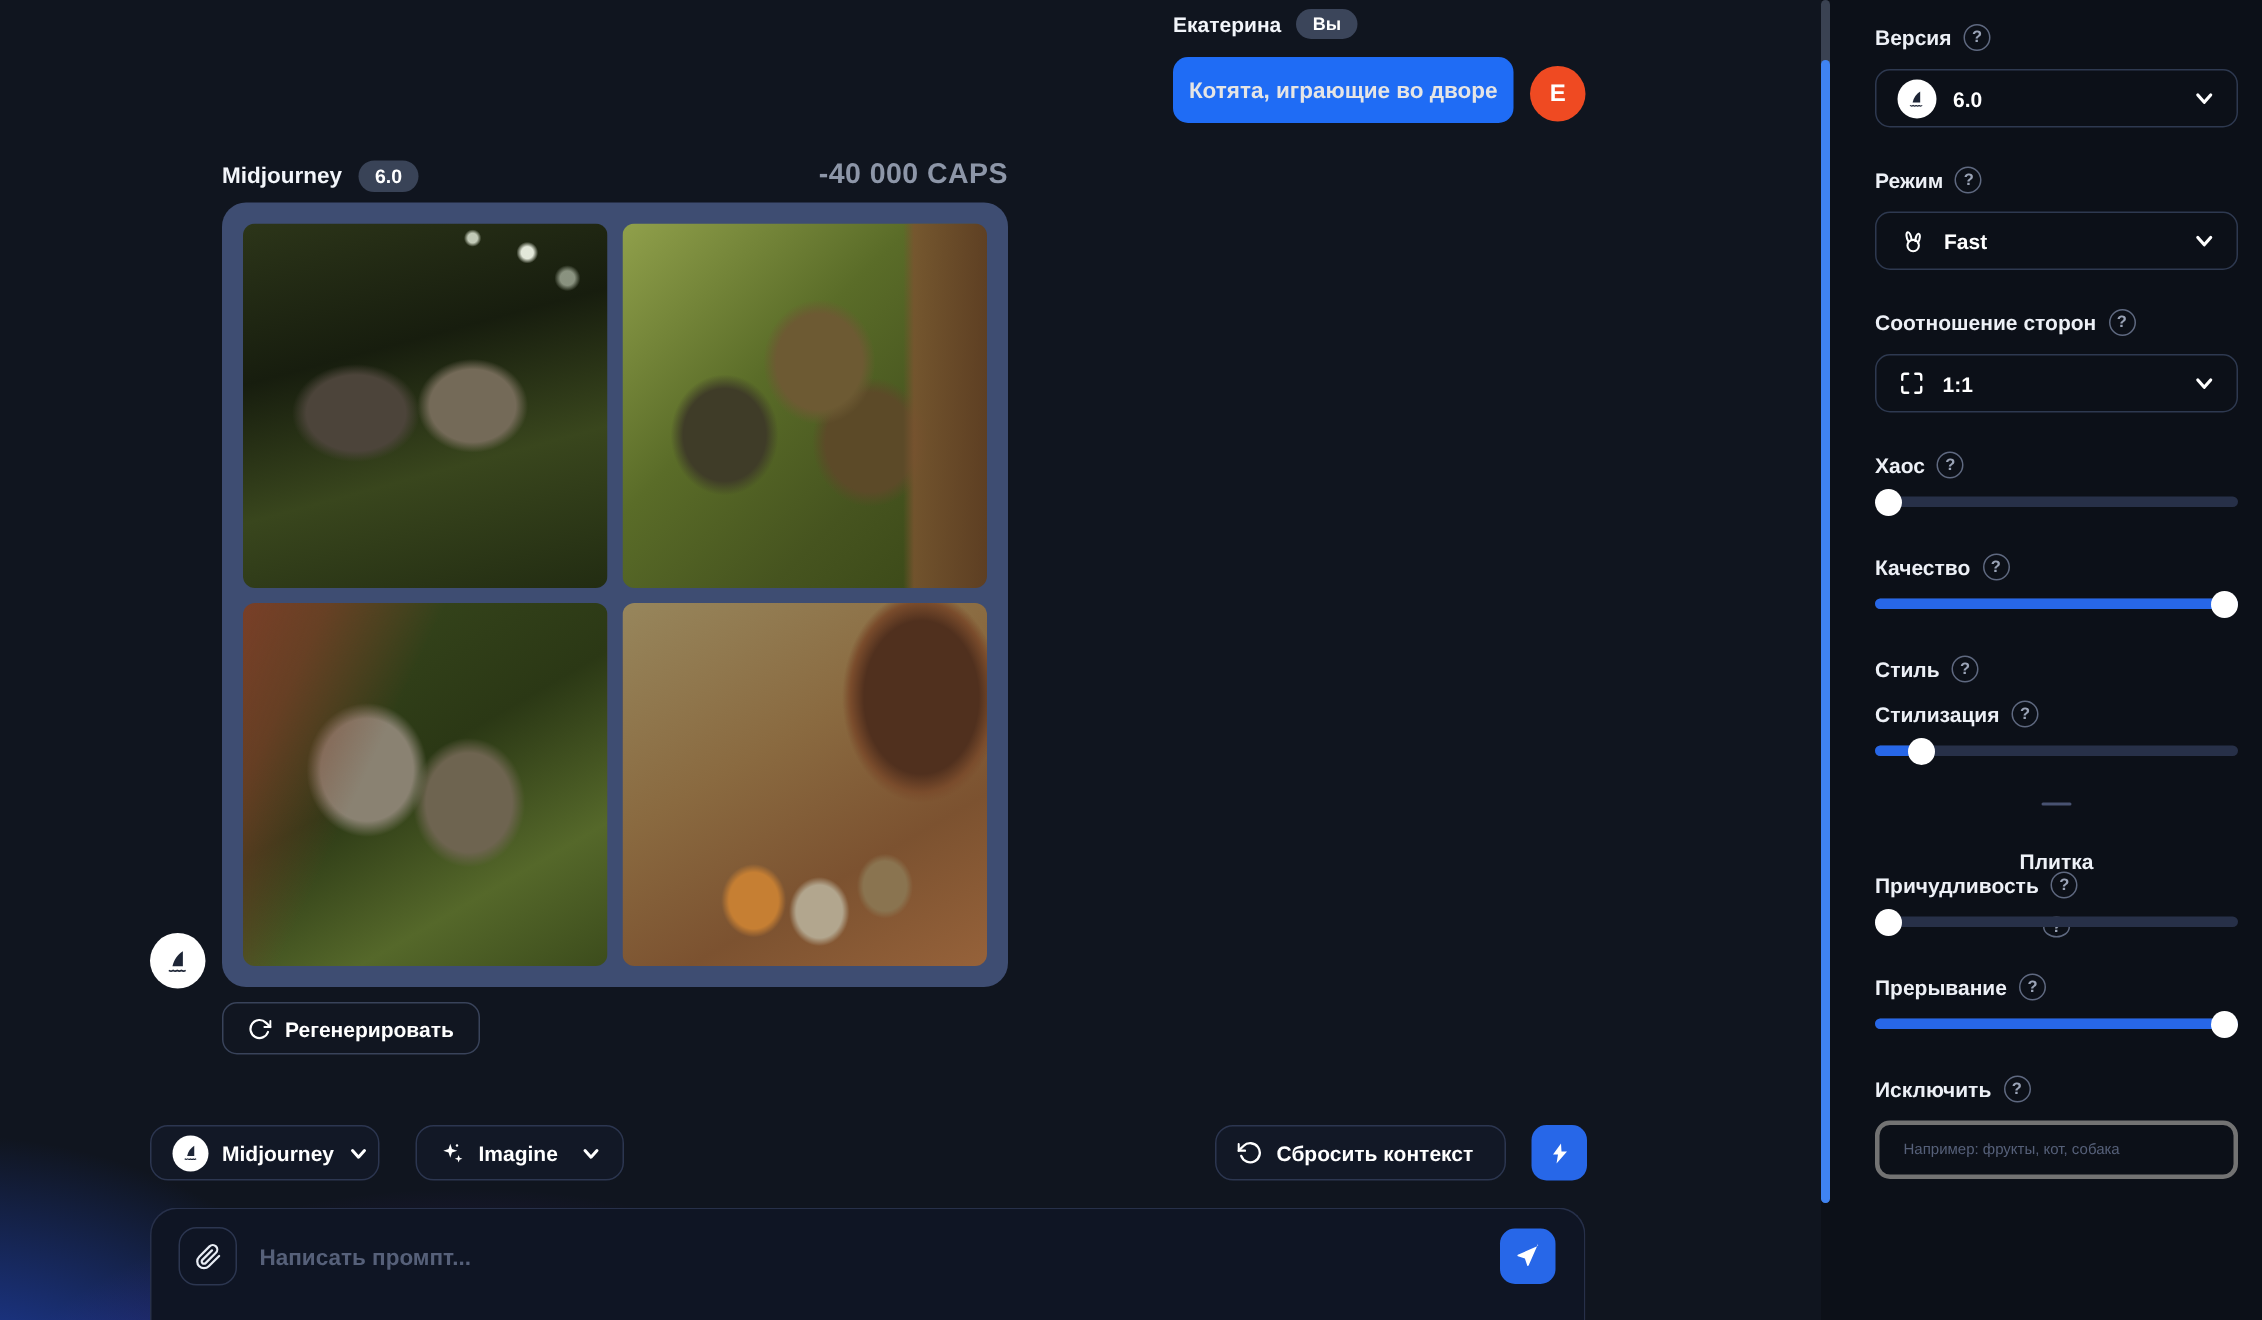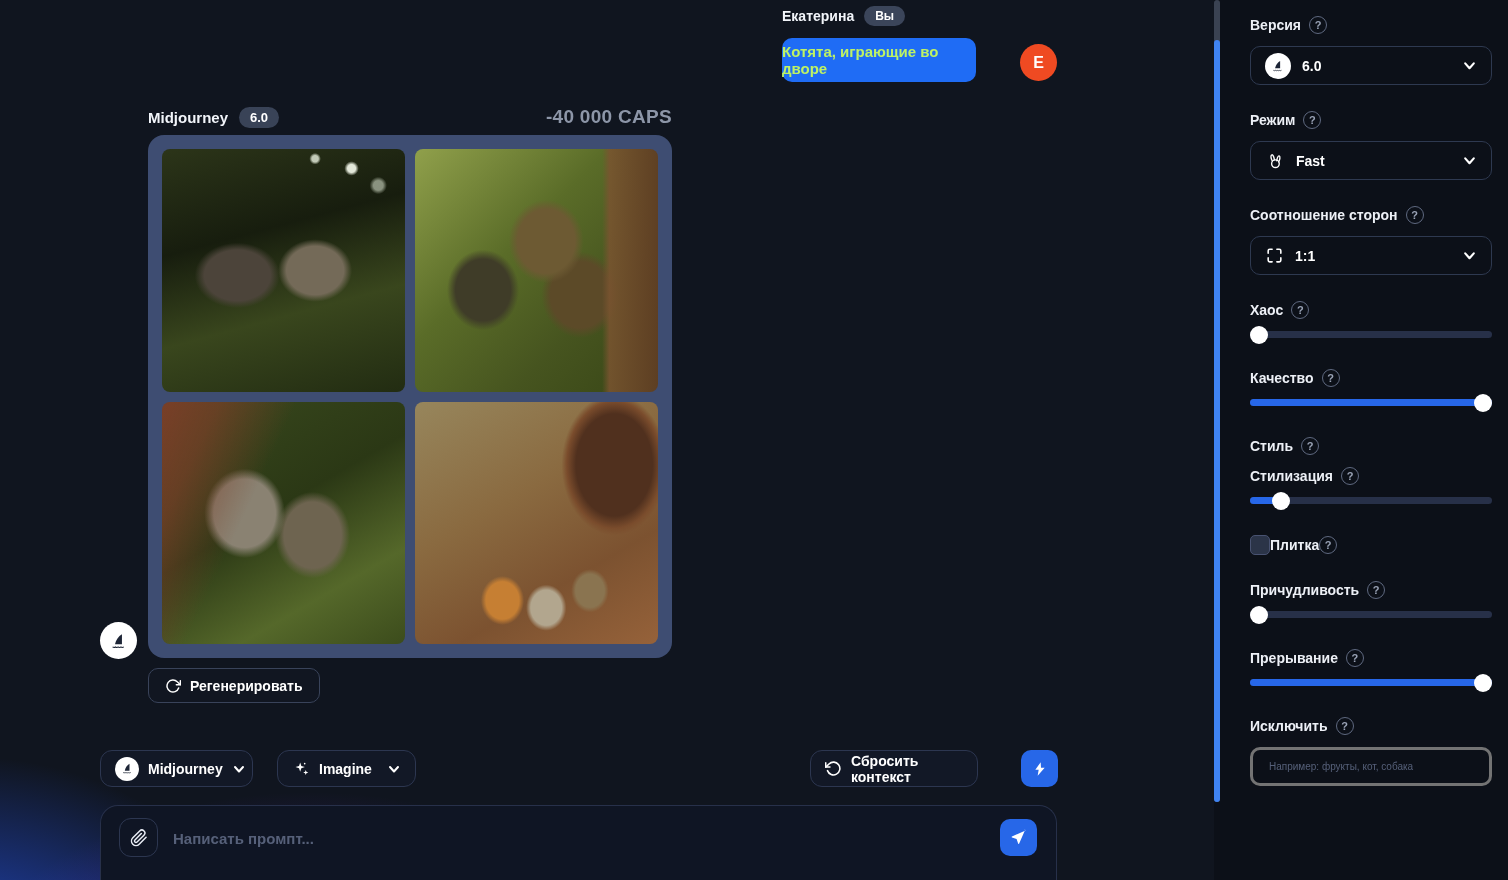--- a/index.html
+++ b/index.html
@@ -15,23 +15,23 @@
 
   
   .sb{position:absolute;left:1214px;top:0;width:6px;height:802px;background:#3a4252;border-radius:3px;}
   .sb .thumb{position:absolute;left:0;top:40px;bottom:0;width:6px;background:#3f83f2;border-radius:3px;}
 
   
   .user-meta{position:absolute;left:782px;top:6px;display:flex;align-items:center;gap:10px;}
   .user-name{font-size:14px;font-weight:700;color:#f2f5fa;}
   .you-badge{background:#3b455a;color:#fff;font-size:12px;font-weight:700;
     padding:3px 11px;border-radius:11px;}
-  .bubble{position:absolute;left:782px;top:38px;width:194px;height:44px;background:#1f6cf5;
+  .bubble{position:absolute;left:782px;top:38px;width:227px;height:44px;background:#1f6cf5;
     border-radius:10px;display:flex;align-items:center;justify-content:center;
-    color:#bef264;font-size:15px;font-weight:600;}
+    color:#e5e5e5;font-size:15px;font-weight:600;}
   .user-avatar{position:absolute;left:1020px;top:44px;width:37px;height:37px;border-radius:50%;
     background:#ef4a22;color:#fff;display:flex;align-items:center;justify-content:center;
     font-size:16px;font-weight:700;}
 
   
   .bot-head{position:absolute;left:148px;top:106px;width:524px;display:flex;align-items:center;}
   .bot-name{font-size:15px;font-weight:700;color:#f2f5fa;}
   .ver-badge{margin-left:11px;background:#394357;color:#fff;font-size:13px;font-weight:700;
     padding:3px 11px;border-radius:12px;}
   .caps{margin-left:auto;color:#8d96a8;font-size:19px;font-weight:600;letter-spacing:.3px;}
@@ -103,21 +103,21 @@
   .select{height:39px;box-sizing:border-box;border:1px solid #2e3950;border-radius:10px;
     display:flex;align-items:center;gap:11px;padding:0 14px;margin-bottom:26px;cursor:pointer;
     font-size:14px;font-weight:600;color:#fff;}
   .select .chev{margin-left:auto;}
   .select .mini-av{width:26px;height:26px;border-radius:50%;background:#fff;display:flex;
     align-items:center;justify-content:center;flex:none;}
   .slider{position:relative;height:7px;border-radius:4px;background:#273048;margin:5px 0 31px 0;cursor:pointer;}
   .slider .fill{position:absolute;left:0;top:0;bottom:0;width:var(--v,0%);background:#2767e8;border-radius:4px;}
   .slider .knob{position:absolute;top:50%;left:clamp(9px,var(--v,0%),calc(100% - 9px));
     transform:translate(-50%,-50%);width:18px;height:18px;border-radius:50%;background:#fff;}
-  .chk-row{display:flex;align-items:center;gap:0;margin:2px 0 26px 0;height:20px;}
+  .chk-row{display:flex;align-items:center;gap:29px;margin:2px 0 26px 0;height:20px;flex-direction:column;}
   .checkbox{width:20px;height:20px;box-sizing:border-box;border-radius:5px;background:#2b3448;
     border:1px solid #485271;cursor:pointer;}
   .txt-input{width:100%;height:39px;box-sizing:border-box;border:3px solid #737373;border-radius:10px;
     background:transparent;outline:none;color:#e8ecf4;padding:0 16px;font-size:10px;font-family:inherit;}
   .txt-input::placeholder{color:#566079;}
   svg{display:block;}
 </style>
 </head>
 <body>
 
@@ -192,21 +192,21 @@
         </svg>
       </span>
       <span>Imagine</span>
       <span class="chev" style="margin-left:auto;">
         <svg width="14" height="14" viewBox="0 0 14 14" stroke="#fff" stroke-width="2" fill="none" stroke-linecap="round" stroke-linejoin="round">
             <polyline points="3,5 7,9.5 11,5"></polyline>
           </svg>
       </span>
     </div>
 
-    <div class="tbtn" style="left:810px;width:168px;">
+    <div class="tbtn" style="left:810px;width:194px;">
       <span>
         <svg width="17" height="17" viewBox="0 0 24 24" stroke="#fff" stroke-width="2.2" fill="none" stroke-linecap="round" stroke-linejoin="round">
           <polyline points="1 4 1 10 7 10"></polyline>
           <path d="M3.51 15a9 9 0 1 0 2.13-9.36L1 10"></path>
         </svg>
       </span>
       <span>Сбросить контекст</span>
     </div>
 
     <div class="bolt-btn">

